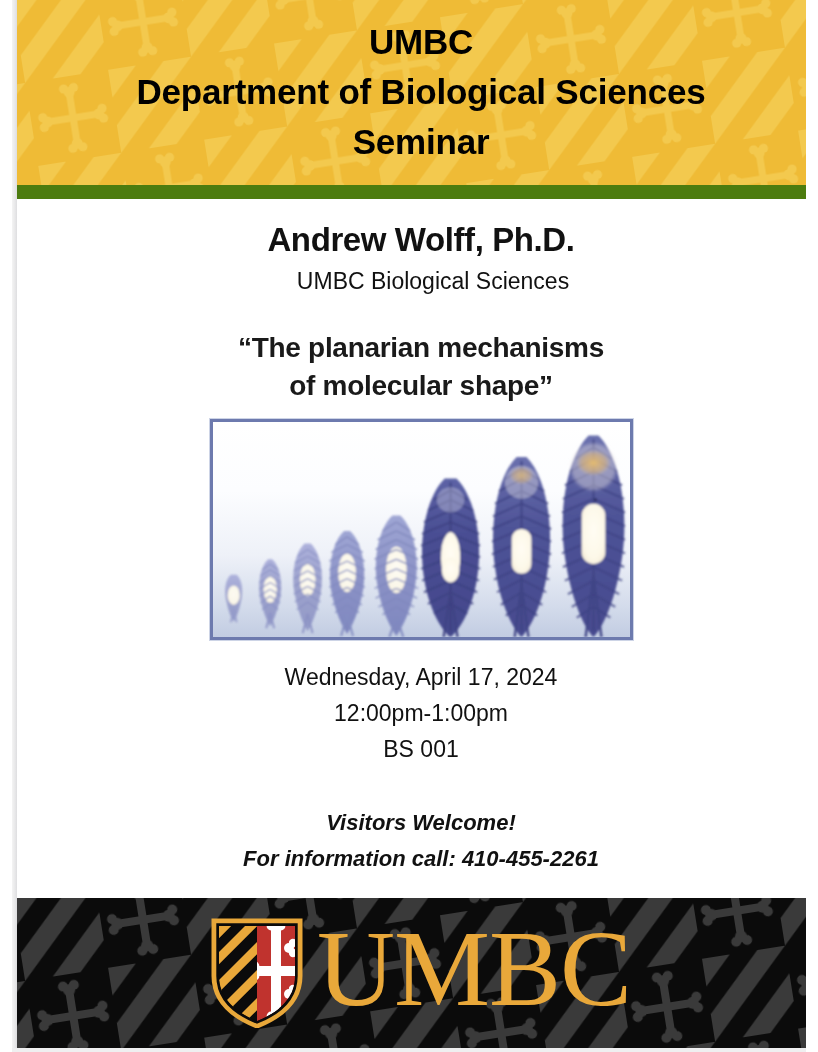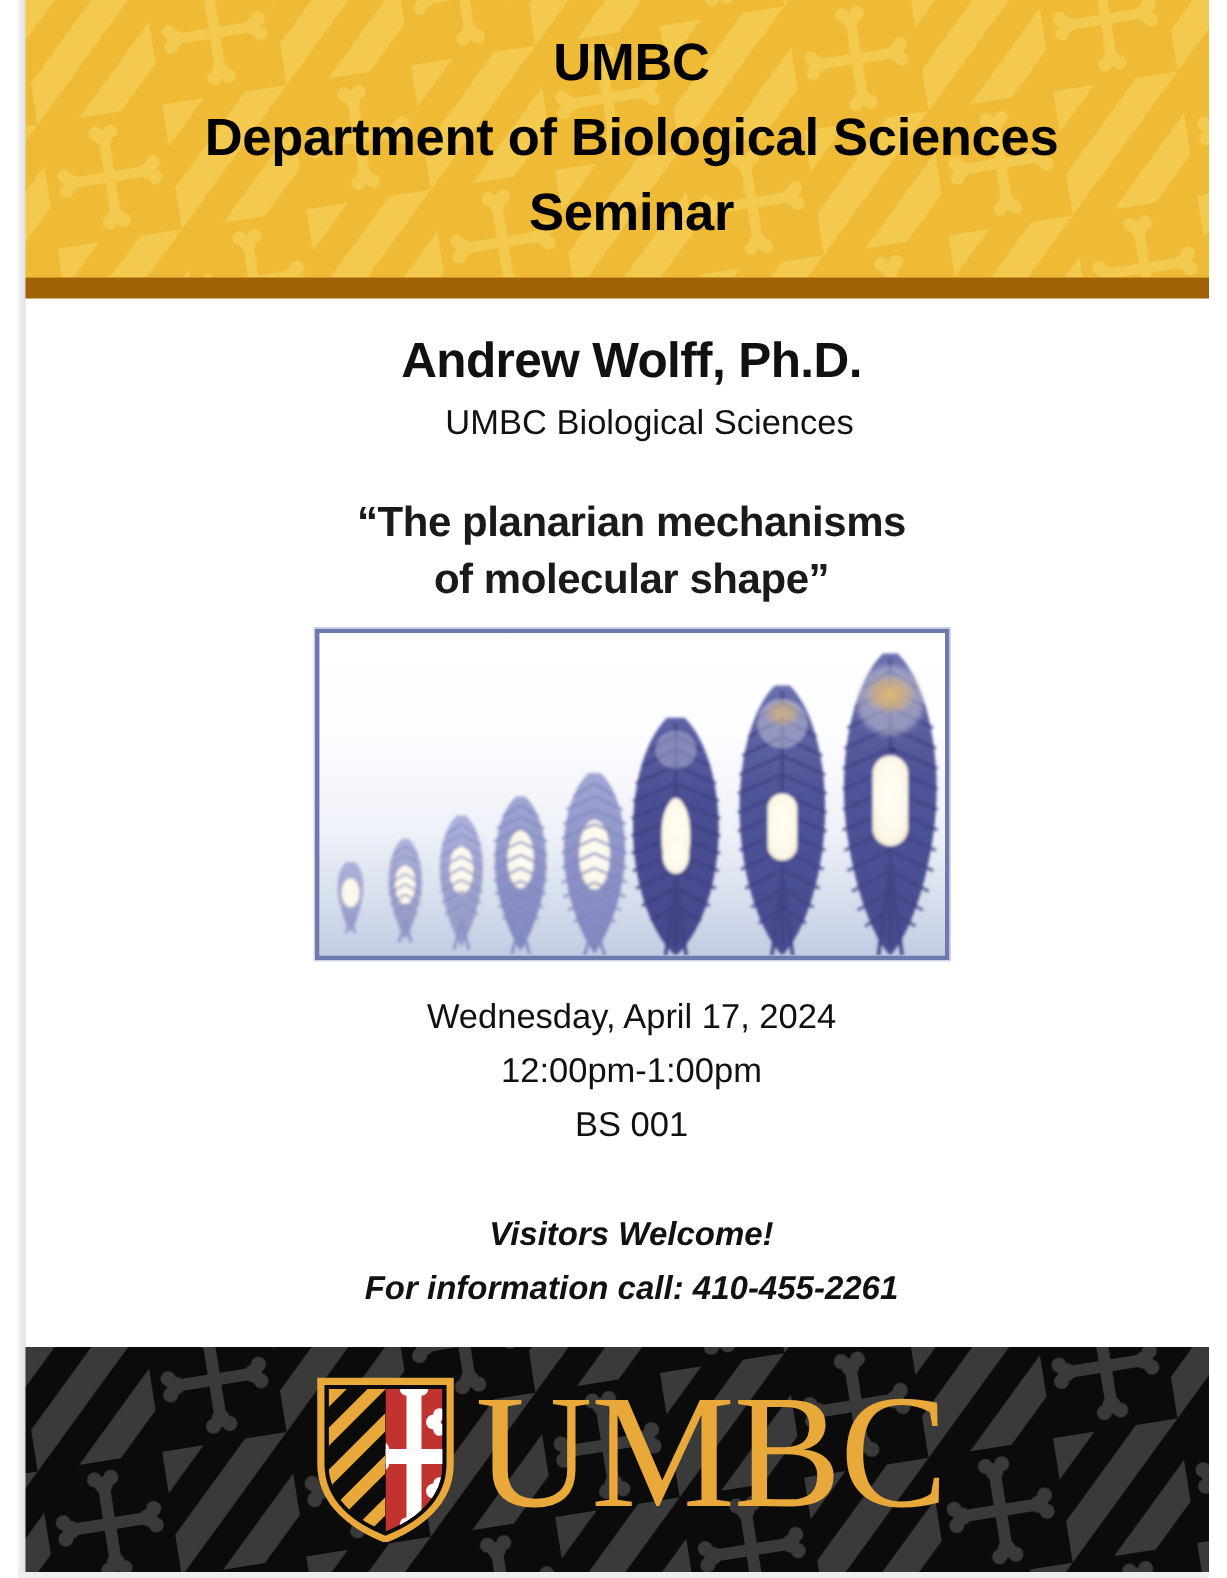--- a/index.html
+++ b/index.html
@@ -11,21 +11,21 @@
   body {
     font-family: "Liberation Sans", sans-serif;
     -webkit-font-smoothing: antialiased;
   }
 
   .poster {
     position: relative;
     width: 794px;
     height: 1052px;
     overflow: hidden;
-    background: #a16207;
+    background: #4d7c0f;
     margin: 0 auto;
   }
 
   
   .edge-left {
     position: absolute;
     left: 0; top: 0;
     width: 5px; height: 1052px;
     background: linear-gradient(90deg,#f4f4f4 0%, #e9e9ea 55%, #dedee0 100%);
     z-index: 40;

